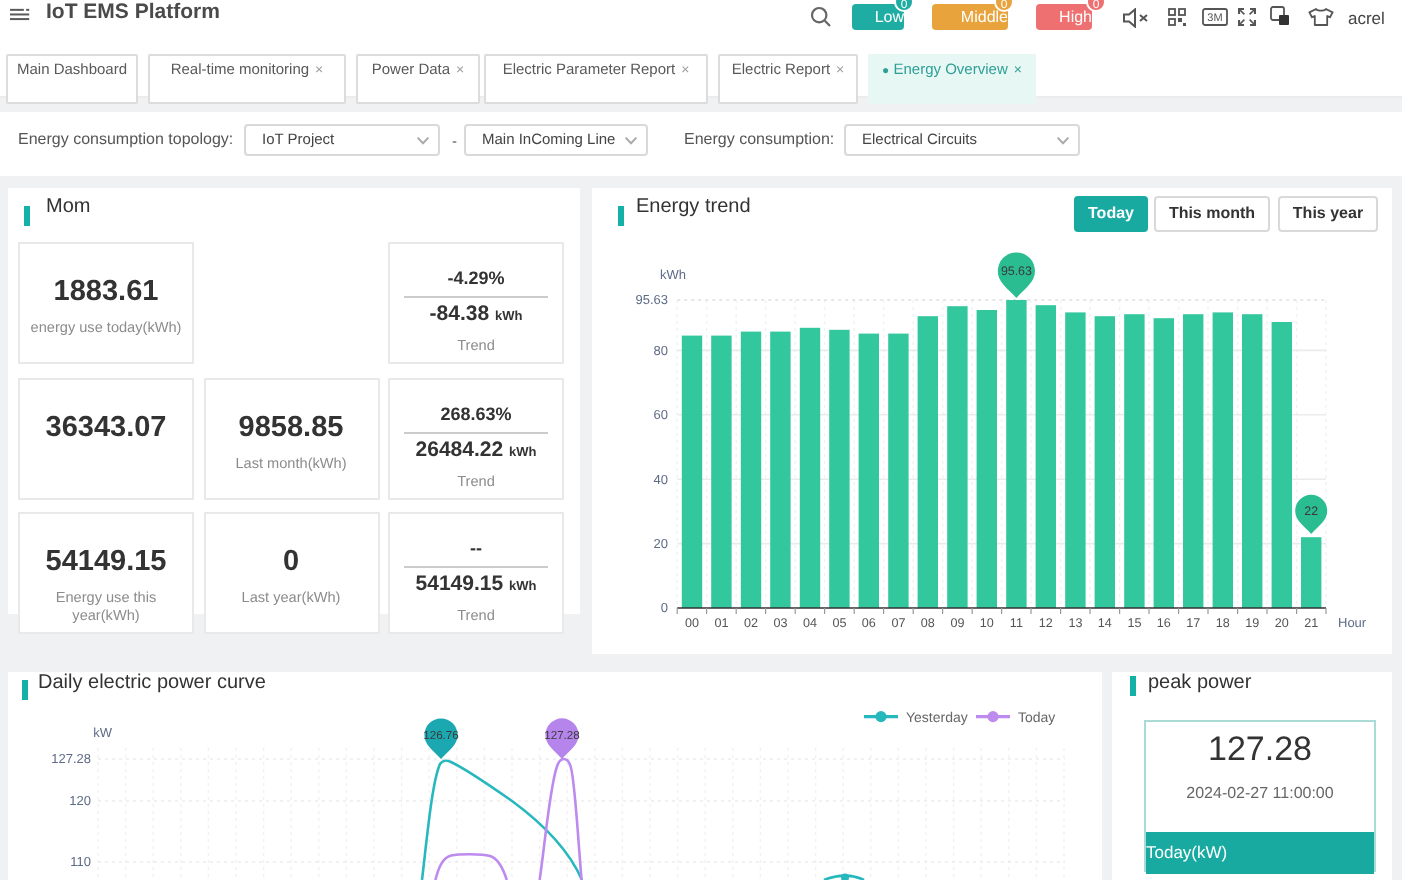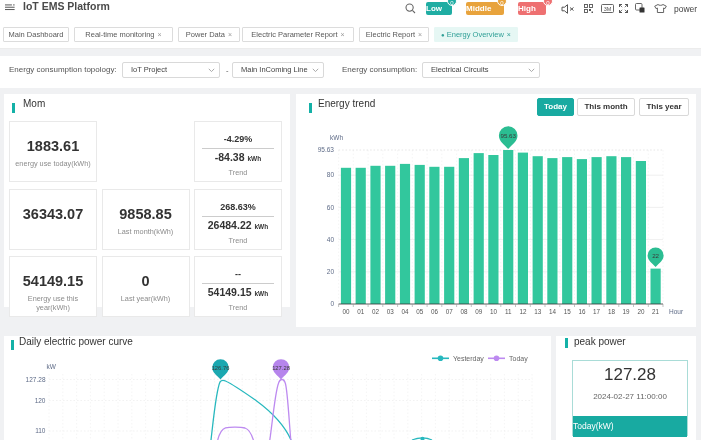--- a/index.html
+++ b/index.html
@@ -2,23 +2,23 @@
 <html><head>
 <meta charset="utf-8">
 <style>
 *{margin:0;padding:0;box-sizing:border-box}
 html,body{width:701px;height:440px;overflow:hidden;background:#f0f1f3;font-family:"Liberation Sans",sans-serif}
 .abs{position:absolute}
 #root{position:relative;width:701px;height:440px;overflow:hidden}
 .panel{background:#fff;position:absolute}
 .tbar{position:absolute;width:3px;height:10px;background:#14b1a7}
 .ptitle{position:absolute;font-size:10px;color:#333}
-.tab{position:absolute;top:27px;height:15px;border:1px solid #dcdcdc;background:#fff;color:#595959;font-size:7.5px;line-height:13px;text-align:center;border-radius:1px}
+.tab{position:absolute;top:27px;height:25px;border:1px solid #dcdcdc;background:#fff;color:#595959;font-size:7.5px;line-height:13px;text-align:center;border-radius:1px}
 .tab .x{color:#999;font-size:7px;margin-left:3px}
-.pill{position:absolute;top:2px;height:13px;border-radius:2px;color:#fff;font-size:8px;font-weight:bold;text-align:left;line-height:13px}
+.pill{position:absolute;top:2px;height:13px;border-radius:2px;color:#fff;font-size:8px;font-weight:normal;text-align:right;line-height:13px}
 .badge{position:absolute;width:10px;height:10px;border-radius:50%;border:1px solid #fff;color:#fff;font-size:6px;line-height:12px;text-align:center}
 .sel{position:absolute;top:62px;height:16px;border:1px solid #d9d9d9;border-radius:2px;background:#fff;font-size:7.5px;color:#444;line-height:14px;padding-left:8px}
 .sel svg{position:absolute;right:4px;top:5px}
 .flabel{position:absolute;top:65px;font-size:8px;color:#555}
 .card{position:absolute;width:88px;height:61px;border:1px solid #e9e9e9;background:#fff;text-align:center}
 .num{font-weight:bold;color:#333;font-size:14.5px;line-height:15px}
 .clabel{color:#8c8c8c;font-size:7.3px;line-height:8.5px;margin-top:6px}
 .btn{position:absolute;top:4px;height:18px;border:1px solid #d9d9d9;background:#fff;color:#333;font-size:8px;font-weight:bold;text-align:center;line-height:16px;border-radius:2px}
 </style>
 </head>
@@ -66,21 +66,21 @@
     <path d="M0.5 3 V0.5 H3 M6 0.5 H8.5 V3 M8.5 6 V8.5 H6 M3 8.5 H0.5 V6" fill="none" stroke="#555" stroke-width="1.1"></path>
     <path d="M1 1 L3.2 3.2 M8 1 L5.8 3.2 M8 8 L5.8 5.8 M1 8 L3.2 5.8" stroke="#555" stroke-width="0.8"></path>
   </svg>
   <svg class="abs" style="left:635px;top:3px" width="10" height="10" viewBox="0 0 10 10">
     <rect x="0.5" y="0.5" width="6.5" height="6.5" fill="none" stroke="#555" stroke-width="0.9" rx="1"></rect>
     <rect x="4.5" y="4.5" width="5" height="5" fill="#333" rx="0.5"></rect>
   </svg>
   <svg class="abs" style="left:654px;top:4px" width="13" height="9" viewBox="0 0 13 9">
     <path d="M4 0.5 L0.7 2.2 L2 4.6 L3.4 4 V8.5 H9.6 V4 L11 4.6 L12.3 2.2 L9 0.5 C8.2 1.6 4.8 1.6 4 0.5 Z" fill="none" stroke="#555" stroke-width="0.9" stroke-linejoin="round"></path>
   </svg>
-  <div class="abs" style="left:674px;top:3.5px;font-size:8.5px;color:#444">power</div>
+  <div class="abs" style="left:674px;top:3.5px;font-size:8.5px;color:#444">acrel</div>
 
   <div class="tab" style="left:3px;width:66px">Main Dashboard</div>
   <div class="tab" style="left:74px;width:99px">Real-time monitoring<span class="x">×</span></div>
   <div class="tab" style="left:178px;width:62px">Power Data<span class="x">×</span></div>
   <div class="tab" style="left:242px;width:112px">Electric Parameter Report<span class="x">×</span></div>
   <div class="tab" style="left:359px;width:70px">Electric Report<span class="x">×</span></div>
   <div class="tab" style="left:434px;width:84px;background:#e6f7f4;border-color:#e6f7f4;color:#2f9f96"><span style="color:#2f9f96;font-size:6px">●</span> Energy Overview<span class="x" style="color:#2f9f96">×</span></div>
 
   <div class="abs" style="left:0;top:56px;width:701px;height:32px;background:#fff"></div>
   <div class="flabel" style="left:9px">Energy consumption topology:</div>

